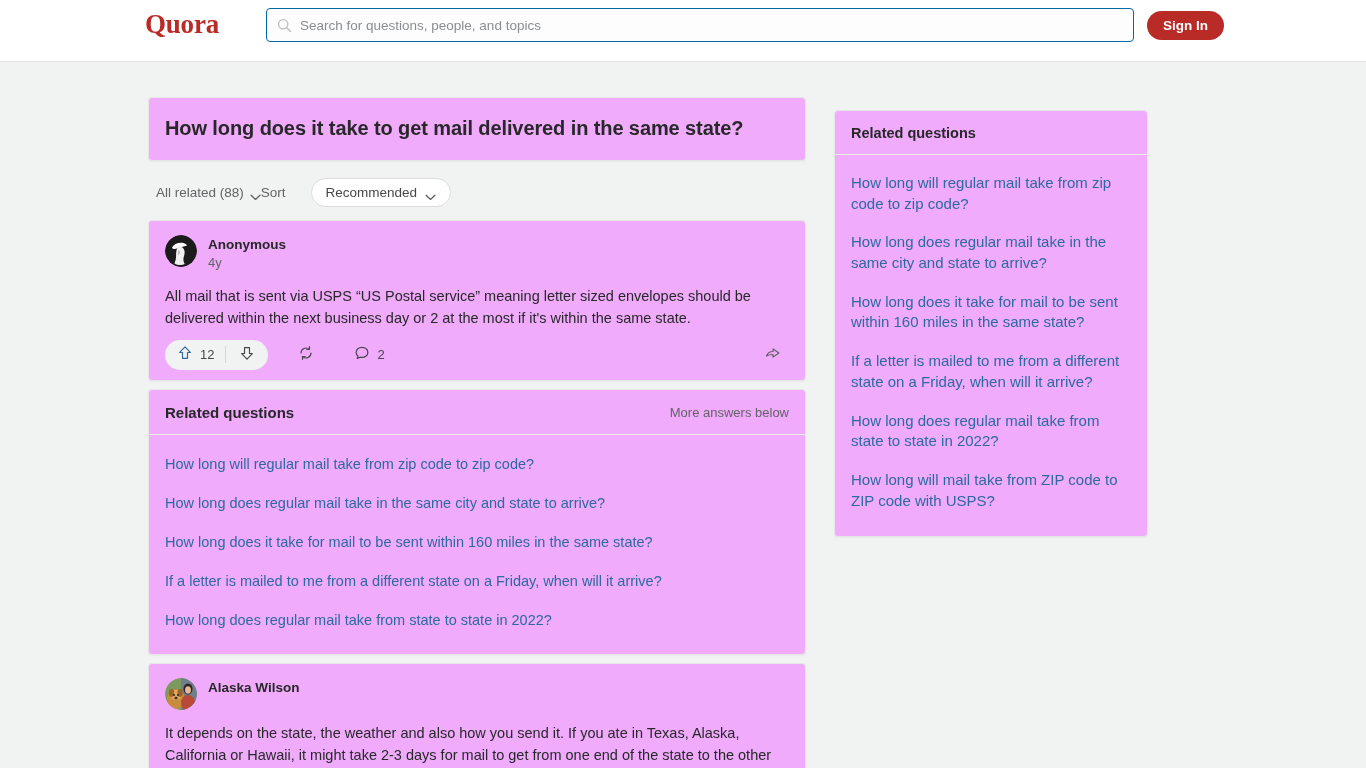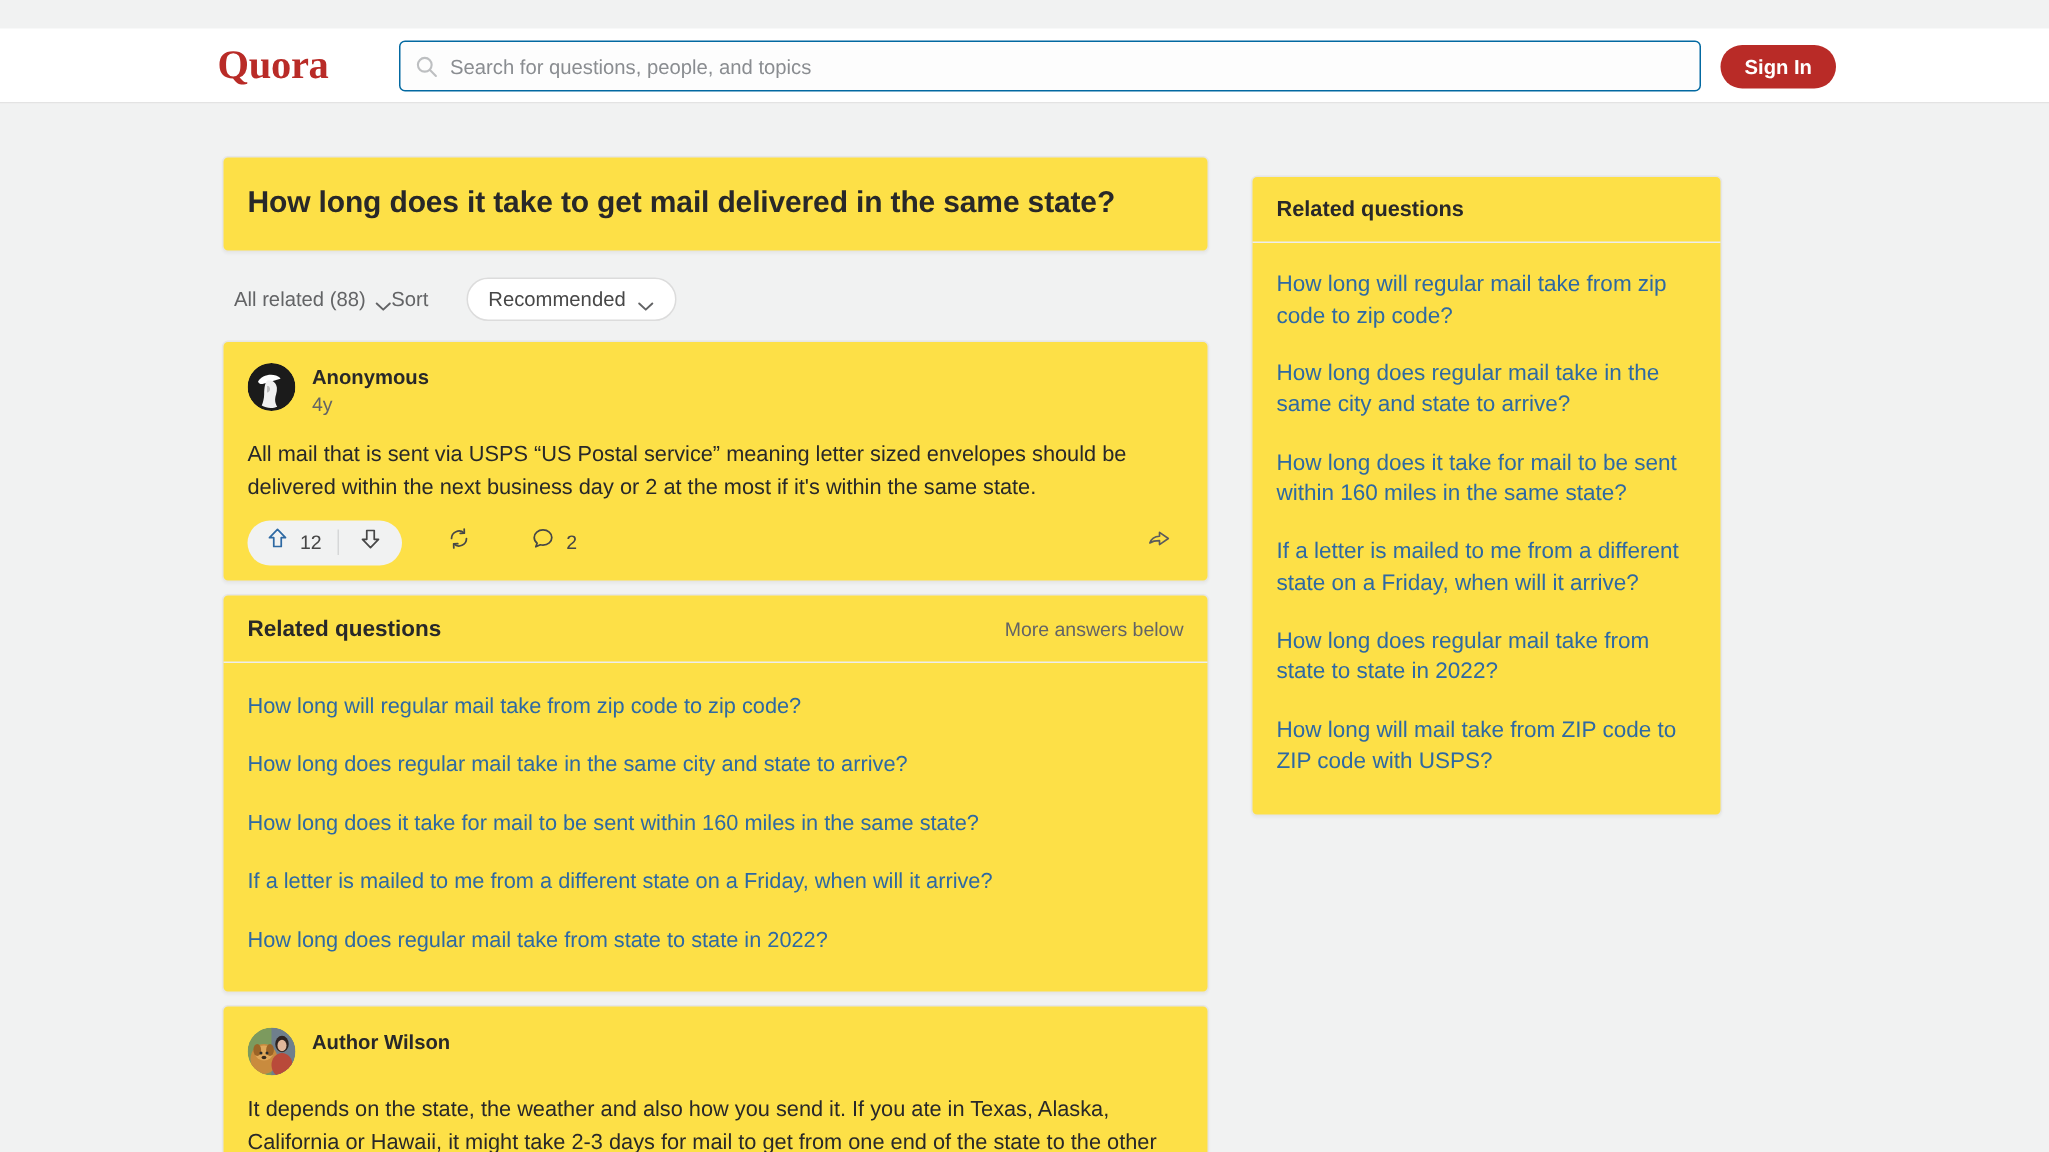--- a/index.html
+++ b/index.html
@@ -8,26 +8,25 @@
     height: 768px;
     overflow: hidden;
     background: #f1f2f2;
     font-family: "Liberation Sans", sans-serif;
     color: #282829;
   }
 
   
   .header {
     position: relative;
-    height: 50px;
+    height: 62px;
     background: #ffffff;
     border-bottom: 1px solid #e3e3e3;
     display: flex;
     align-items: center;
-    margin-top: 19px;
   }
   .logo {
     position: absolute;
     left: 145px;
     top: 9px;
     font-family: "Liberation Serif", serif;
     font-weight: bold;
     font-size: 27px;
     color: #b92b27;
     letter-spacing: -0.2px;
@@ -86,21 +85,21 @@
   }
   .side-col {
     position: absolute;
     left: 834px;
     top: 48px;
     width: 314px;
   }
 
   
   .card {
-    background: #fde047;
+    background: #f0abfc;
     border: 1px solid #e6e6e6;
     border-radius: 4px;
     box-shadow: 0 1px 2px rgba(0,0,0,.04);
   }
 
   .question-card { padding: 17px 16px 19px 16px; }
   .question-title {
     font-size: 20px;
     font-weight: bold;
     color: #282829;
@@ -375,21 +374,21 @@
               <circle cx="9" cy="17" r="1" fill="#2b2b2b"></circle>
               <circle cx="13" cy="17" r="1" fill="#2b2b2b"></circle>
               <ellipse cx="11" cy="20" rx="1.6" ry="1.2" fill="#3a2a1c"></ellipse>
               <ellipse cx="23" cy="11" rx="4.5" ry="5.5" fill="#2e2320"></ellipse>
               <ellipse cx="23" cy="12" rx="3" ry="3.8" fill="#e2b79a"></ellipse>
               <ellipse cx="23" cy="25" rx="7" ry="8" fill="#b94a3a"></ellipse>
             </g>
           </svg>
         </div>
         <div class="author-meta">
-          <div class="author-name">Author Wilson</div>
+          <div class="author-name">Alaska Wilson</div>
         </div>
       </div>
       <div class="answer-body">
         <p>It depends on the state, the weather and also how you send it. If you ate in Texas, Alaska, California or Hawaii, it might take 2-3 days for mail to get from one end of the state to the other with first class postage.</p>
 
       </div>
     </div>
 
   </div>
 

